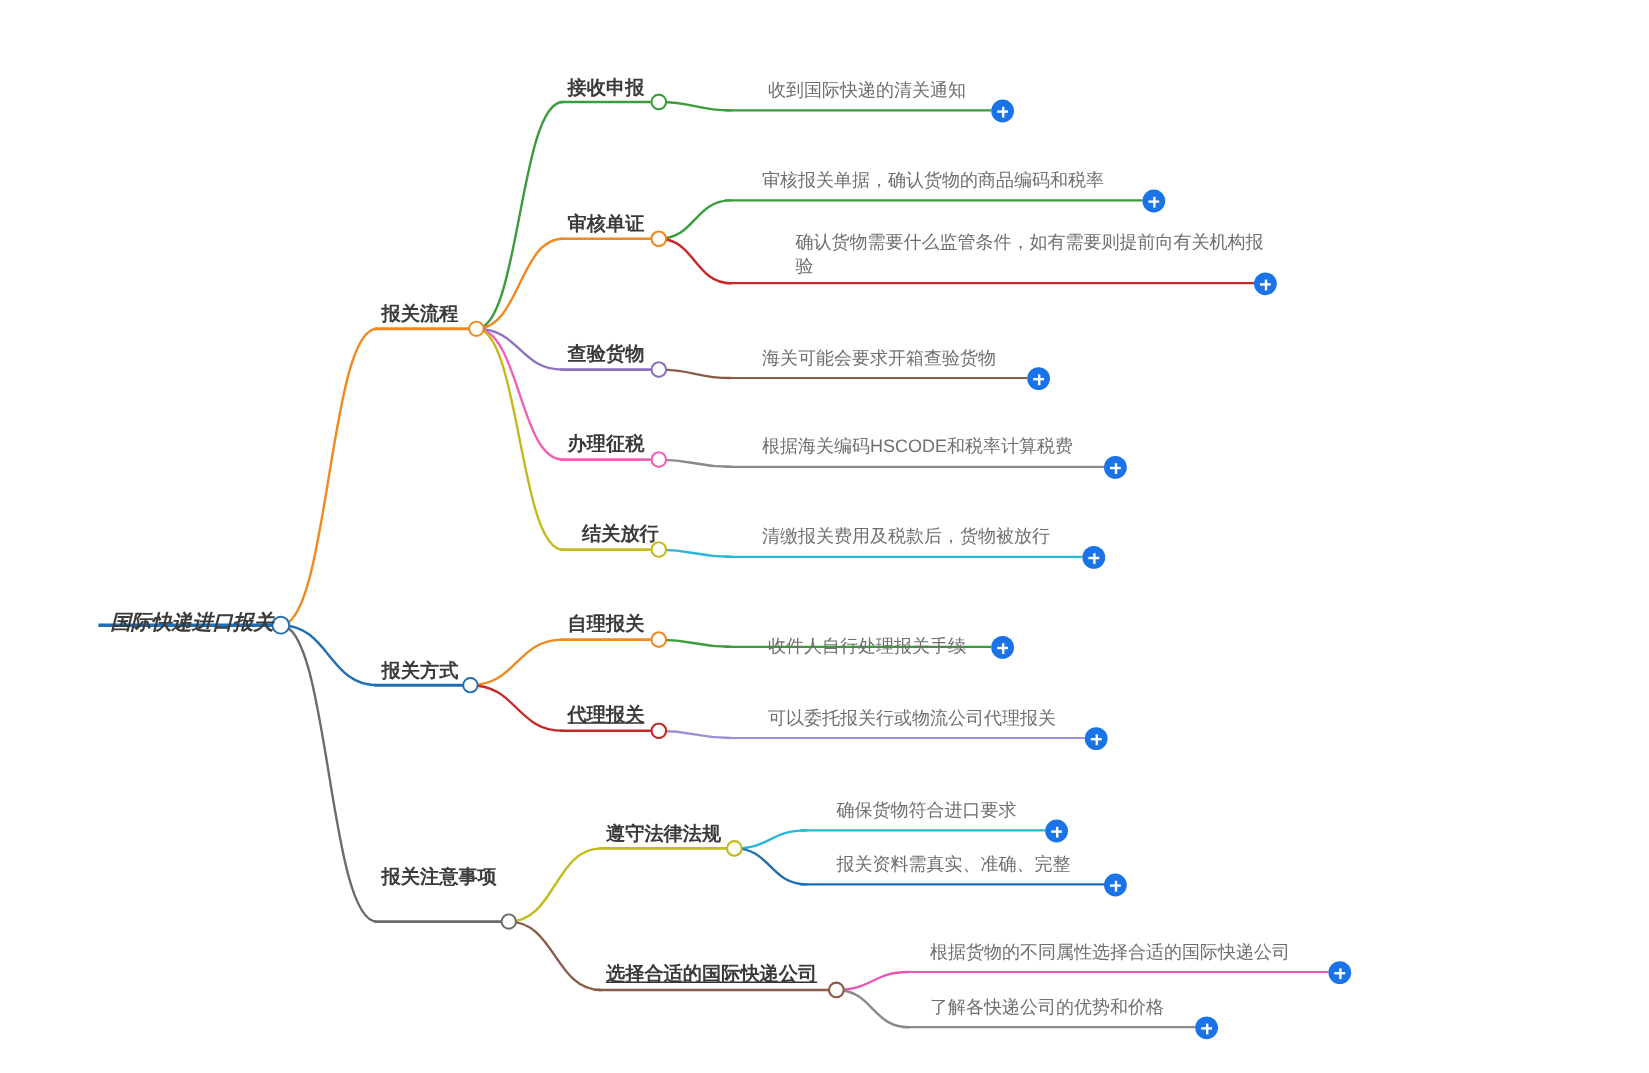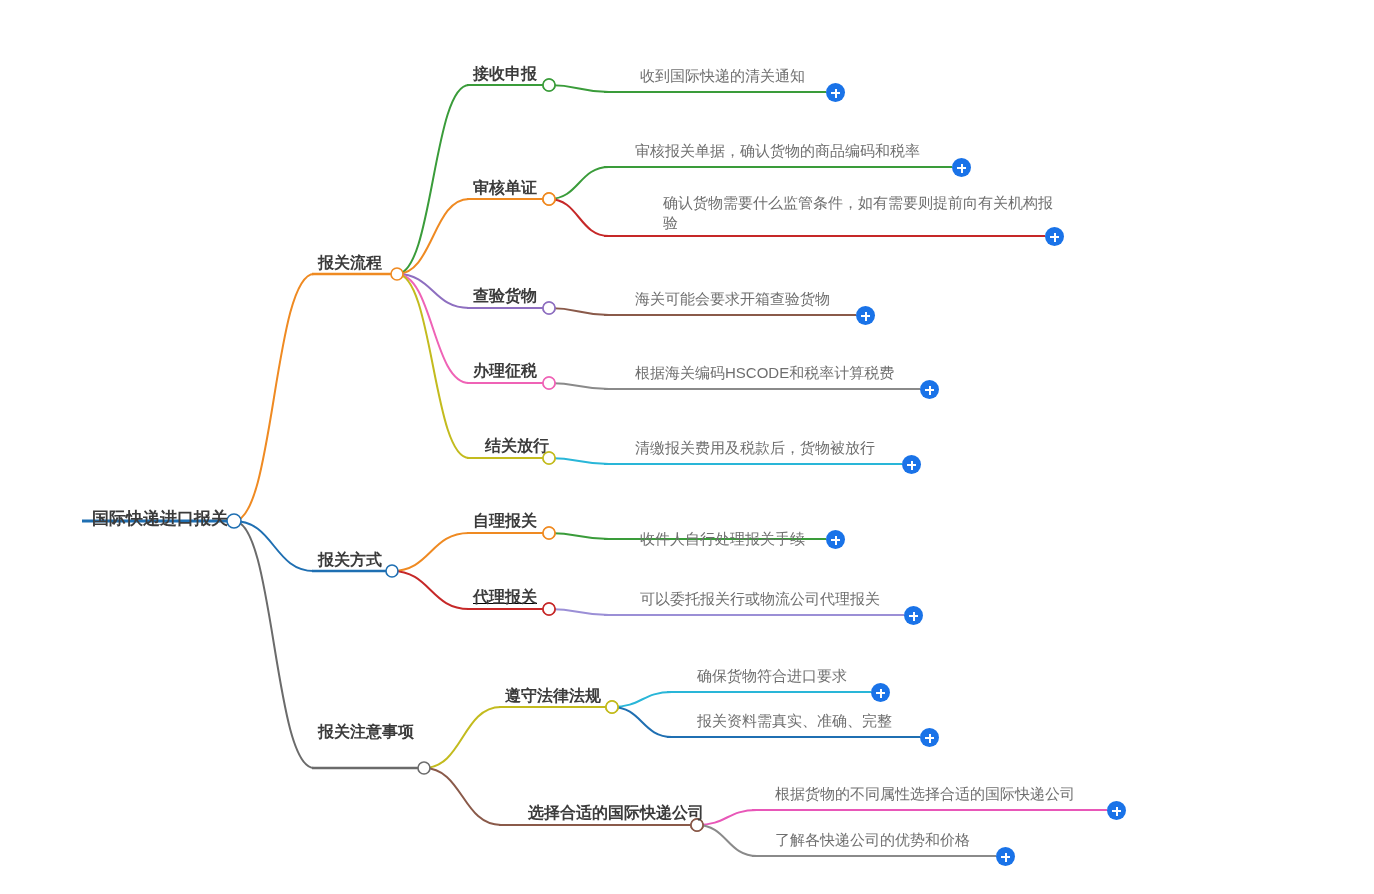--- a/index.html
+++ b/index.html
@@ -30,20 +30,21 @@
   }
   .node {
     position: absolute;
     white-space: nowrap;
     line-height: 1.35;
   }
   .node-root .txt {
     font-size: 17px;
     font-weight: bold;
     color: #3b3b3b;
+    font-style: italic;
   }
   .node-l2 .txt {
     font-size: 16px;
     font-weight: bold;
     color: #3b3b3b;
   }
   .node-l3 .txt {
     font-size: 15px;
     font-weight: normal;
     color: #6f6f6f;
@@ -181,19 +182,19 @@
       <div class="plus" style="left: 827px; top: 531px;"></div>
       <div class="node node-l2" style="left: 473px; top: 586px; text-decoration: underline;"><span class="txt">代理报关</span></div>
       <div class="node node-l3" style="left: 640px; top: 588px;"><span class="txt">可以委托报关行或物流公司代理报关</span></div>
       <div class="plus" style="left: 905px; top: 607px;"></div>
       <div class="node node-l2" style="left: 318px; top: 721px;"><span class="txt">报关注意事项</span></div>
       <div class="node node-l2" style="left: 505px; top: 685px; text-align: center;"><span class="txt">遵守法律法规</span></div>
       <div class="node node-l3" style="left: 697px; top: 665px;"><span class="txt">确保货物符合进口要求</span></div>
       <div class="plus" style="left: 872px; top: 684px;"></div>
       <div class="node node-l3" style="left: 697px; top: 710px;"><span class="txt">报关资料需真实、准确、完整</span></div>
       <div class="plus" style="left: 921px; top: 729px;"></div>
-      <div class="node node-l2" style="left: 528px; top: 802px;"><span class="txt">选择合适的国际快递公司</span></div>
+      <div class="node node-l2" style="left: 505px; top: 802px; text-decoration: underline;"><span class="txt">选择合适的国际快递公司</span></div>
       <div class="node node-l3" style="left: 775px; top: 783px;"><span class="txt">根据货物的不同属性选择合适的国际快递公司</span></div>
       <div class="plus" style="left: 1108px; top: 802px;"></div>
       <div class="node node-l3" style="left: 775px; top: 829px;"><span class="txt">了解各快递公司的优势和价格</span></div>
       <div class="plus" style="left: 997px; top: 848px;"></div>
     </div>
 </div>
 
 </body></html>

